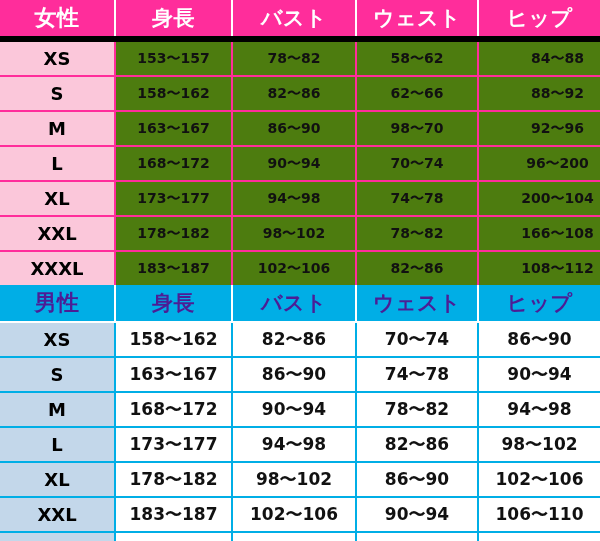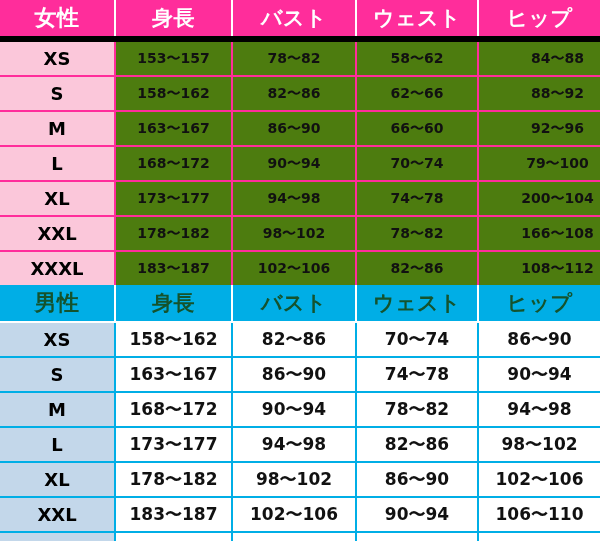--- a/index.html
+++ b/index.html
@@ -64,21 +64,21 @@
   .female .data-row td.lbl {
     background: #fbc7da;
     color: #000000;
     font-size: 18px;
   }
   .female .data-row:last-child td { border-bottom: none; }
 
   
   .male .hdr-row th {
     background: #00aee6;
-    color: #14532d;
+    color: #4c1d95;
     height: 36px;
     font-size: 21px;
     border-right: 2px solid #ffffff;
     border-bottom: 2px solid #ffffff;
     letter-spacing: 0.5px;
     margin-left: 33px;
   }
   .male .hdr-row th:last-child { border-right: none; }
   .male .hdr-row th.lbl { font-size: 22px; }
 
@@ -134,29 +134,29 @@
         <td class="lbl">S</td>
         <td>158〜162</td>
         <td>82〜86</td>
         <td>62〜66</td>
         <td>88〜92</td>
       </tr>
       <tr class="data-row">
         <td class="lbl">M</td>
         <td>163〜167</td>
         <td>86〜90</td>
-        <td>66〜60</td>
+        <td>98〜70</td>
         <td>92〜96</td>
       </tr>
       <tr class="data-row">
         <td class="lbl">L</td>
         <td>168〜172</td>
         <td>90〜94</td>
         <td>70〜74</td>
-        <td>79〜100</td>
+        <td>96〜200</td>
       </tr>
       <tr class="data-row">
         <td class="lbl">XL</td>
         <td>173〜177</td>
         <td>94〜98</td>
         <td>74〜78</td>
         <td>200〜104</td>
       </tr>
       <tr class="data-row">
         <td class="lbl">XXL</td>

